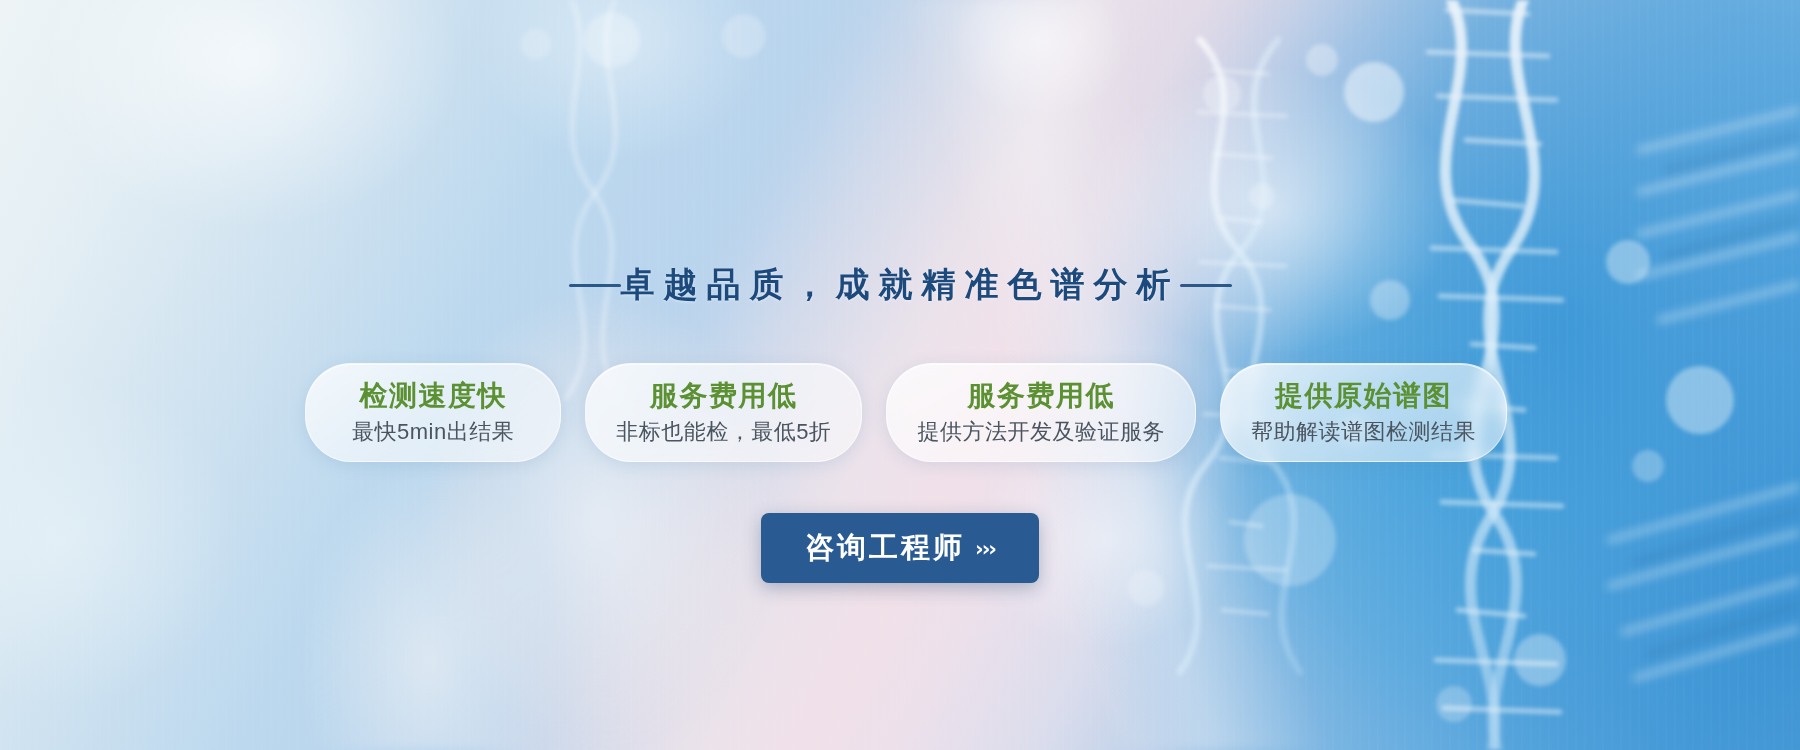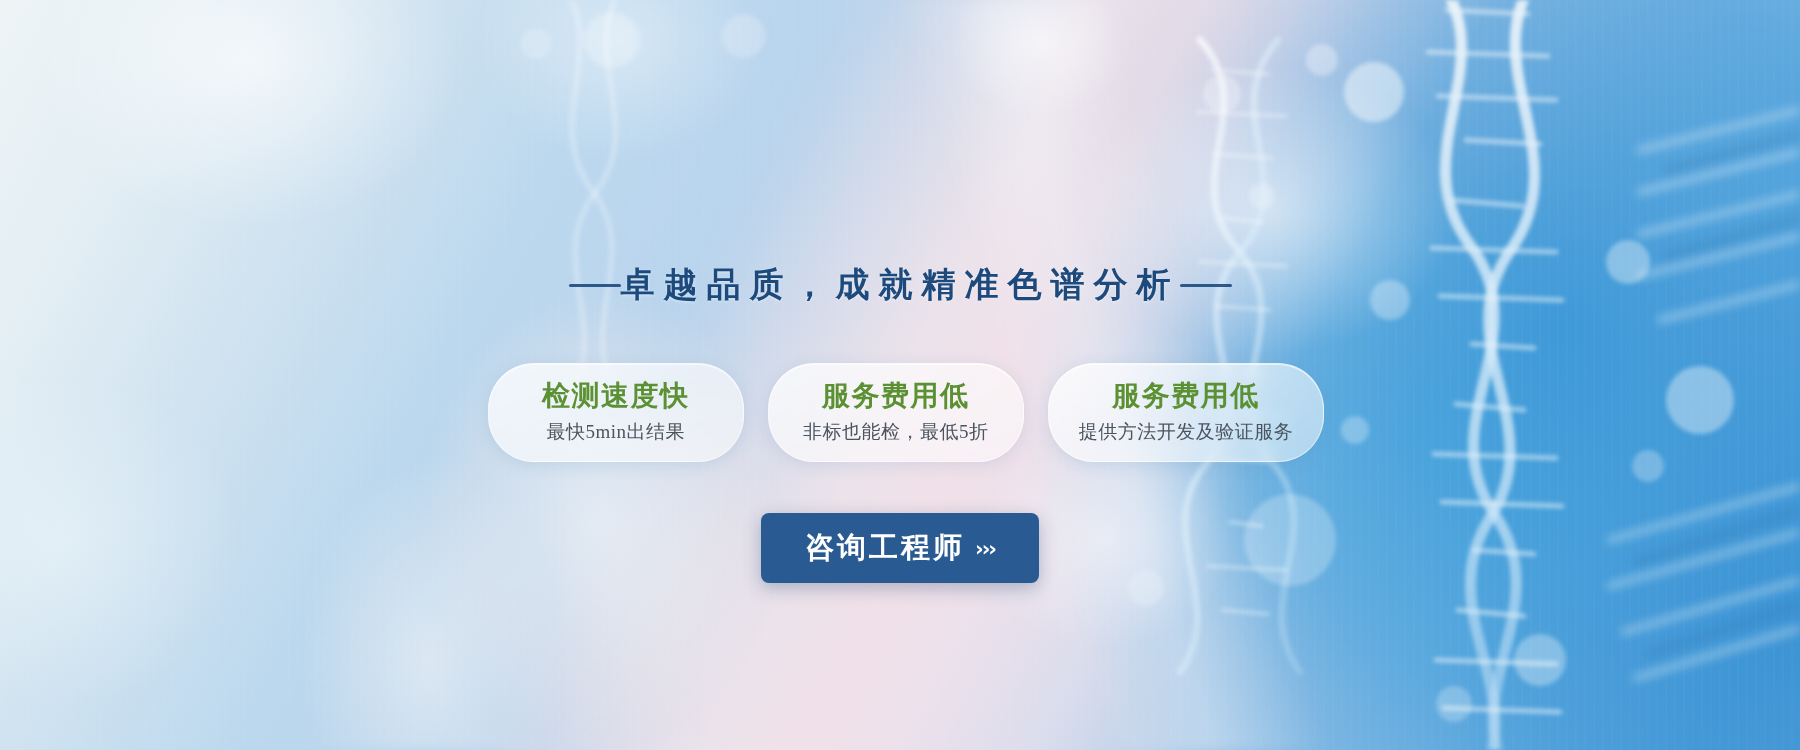--- a/index.html
+++ b/index.html
@@ -177,25 +177,25 @@
     font-size:28px;
     font-weight:bold;
     color:#5c9133;
     letter-spacing:1.5px;
     line-height:36px;
     font-family:"DejaVu Sans","Liberation Sans",sans-serif;
     white-space:nowrap;
   }
   .pill-desc {
     margin-top:4px;
-    font-size:19px;
+    font-size:22px;
     color:#4b5560;
     letter-spacing:.5px;
     line-height:27px;
-    font-family:Liberation Serif, serif;
+    font-family:Liberation Sans, sans-serif;
     white-space:nowrap;
   }
 
   
   .cta-wrap {
     position:absolute; top:513px; left:0; right:0;
     display:flex; justify-content:center;
   }
   .cta {
     display:flex; align-items:center; justify-content:center;
@@ -357,20 +357,24 @@
       <div class="pill">
         <div class="pill-title">服务费用低</div>
         <div class="pill-desc">非标也能检，最低5折</div>
       </div>
 
       <div class="pill">
         <div class="pill-title">服务费用低</div>
         <div class="pill-desc">提供方法开发及验证服务</div>
       </div>
 
+      <div class="pill">
+        <div class="pill-title">提供原始谱图</div>
+        <div class="pill-desc">帮助解读谱图检测结果</div>
+      </div>
 
     </div>
 
     <div class="cta-wrap">
       <button class="cta">
         <span class="cta-label">咨询工程师</span>
         <span class="cta-arrows">›››</span>
       </button>
     </div>
 

